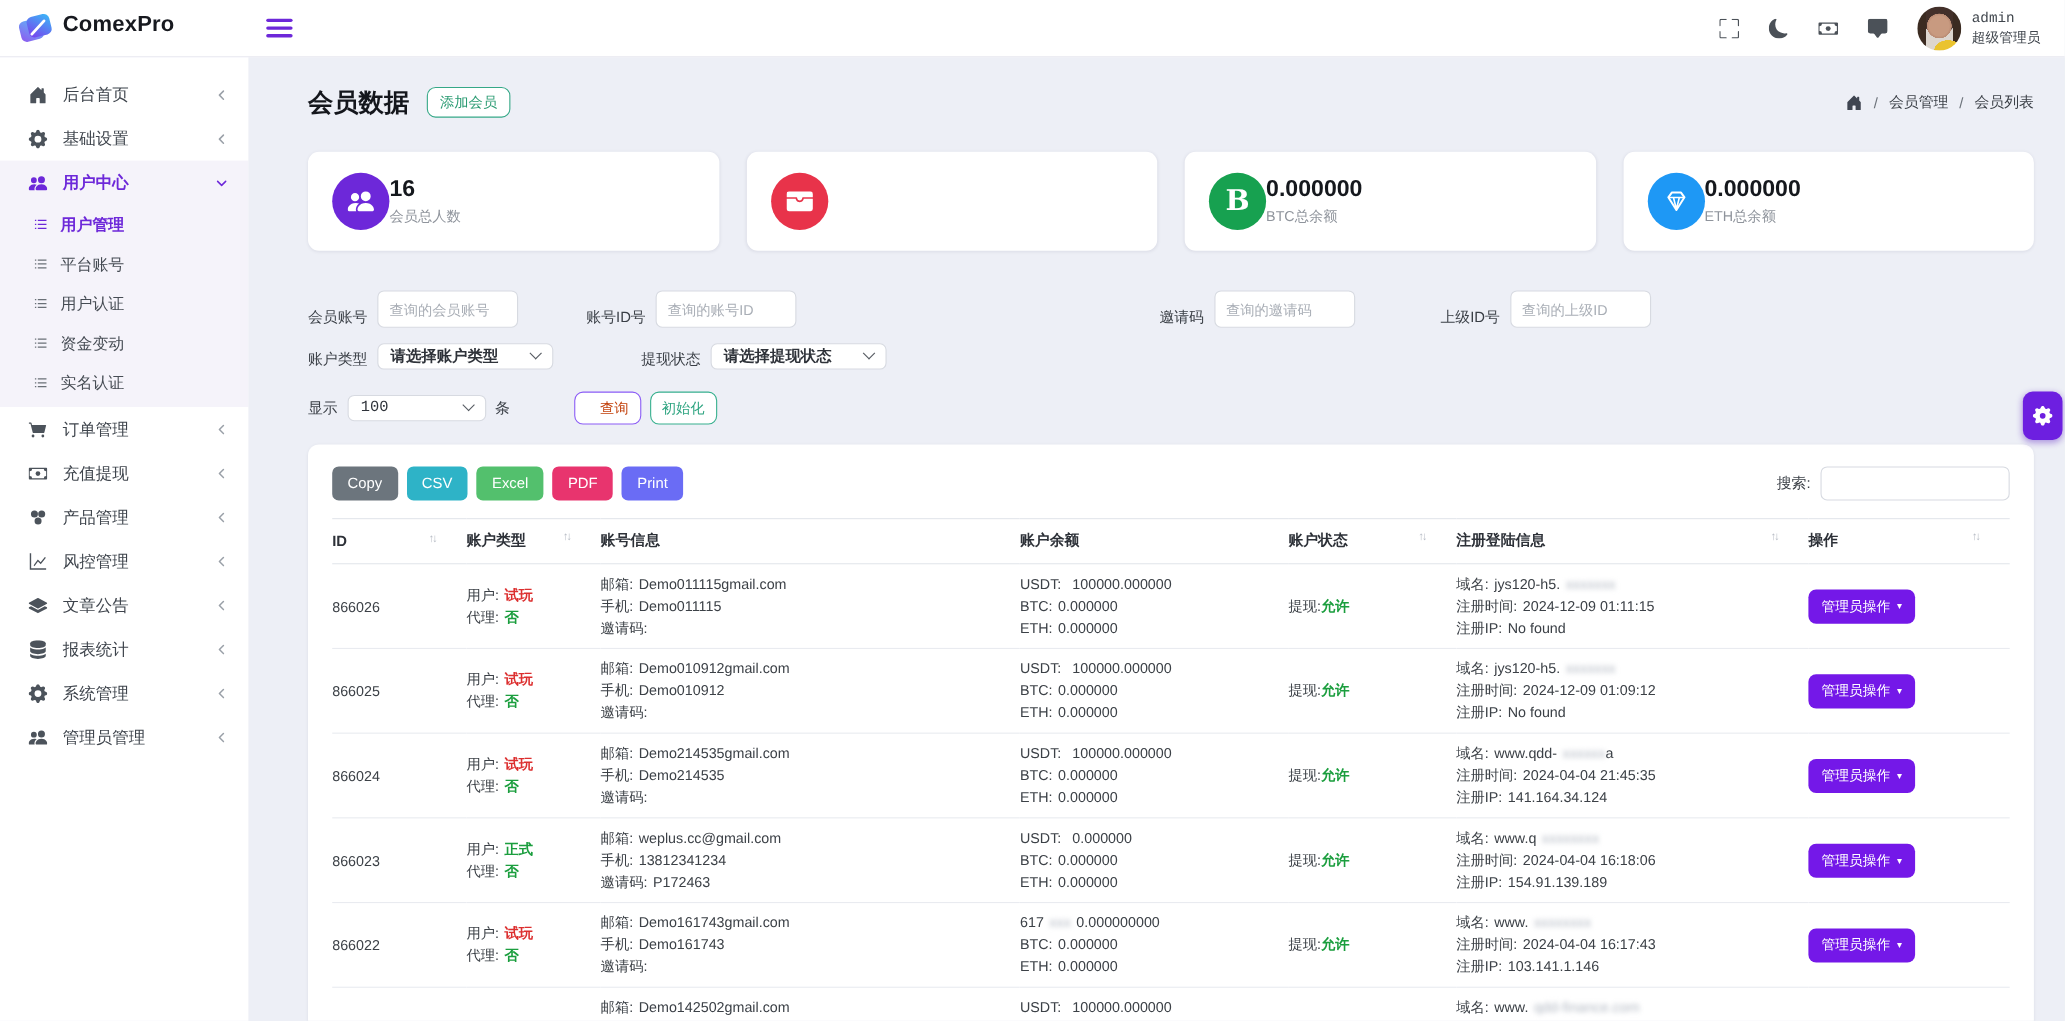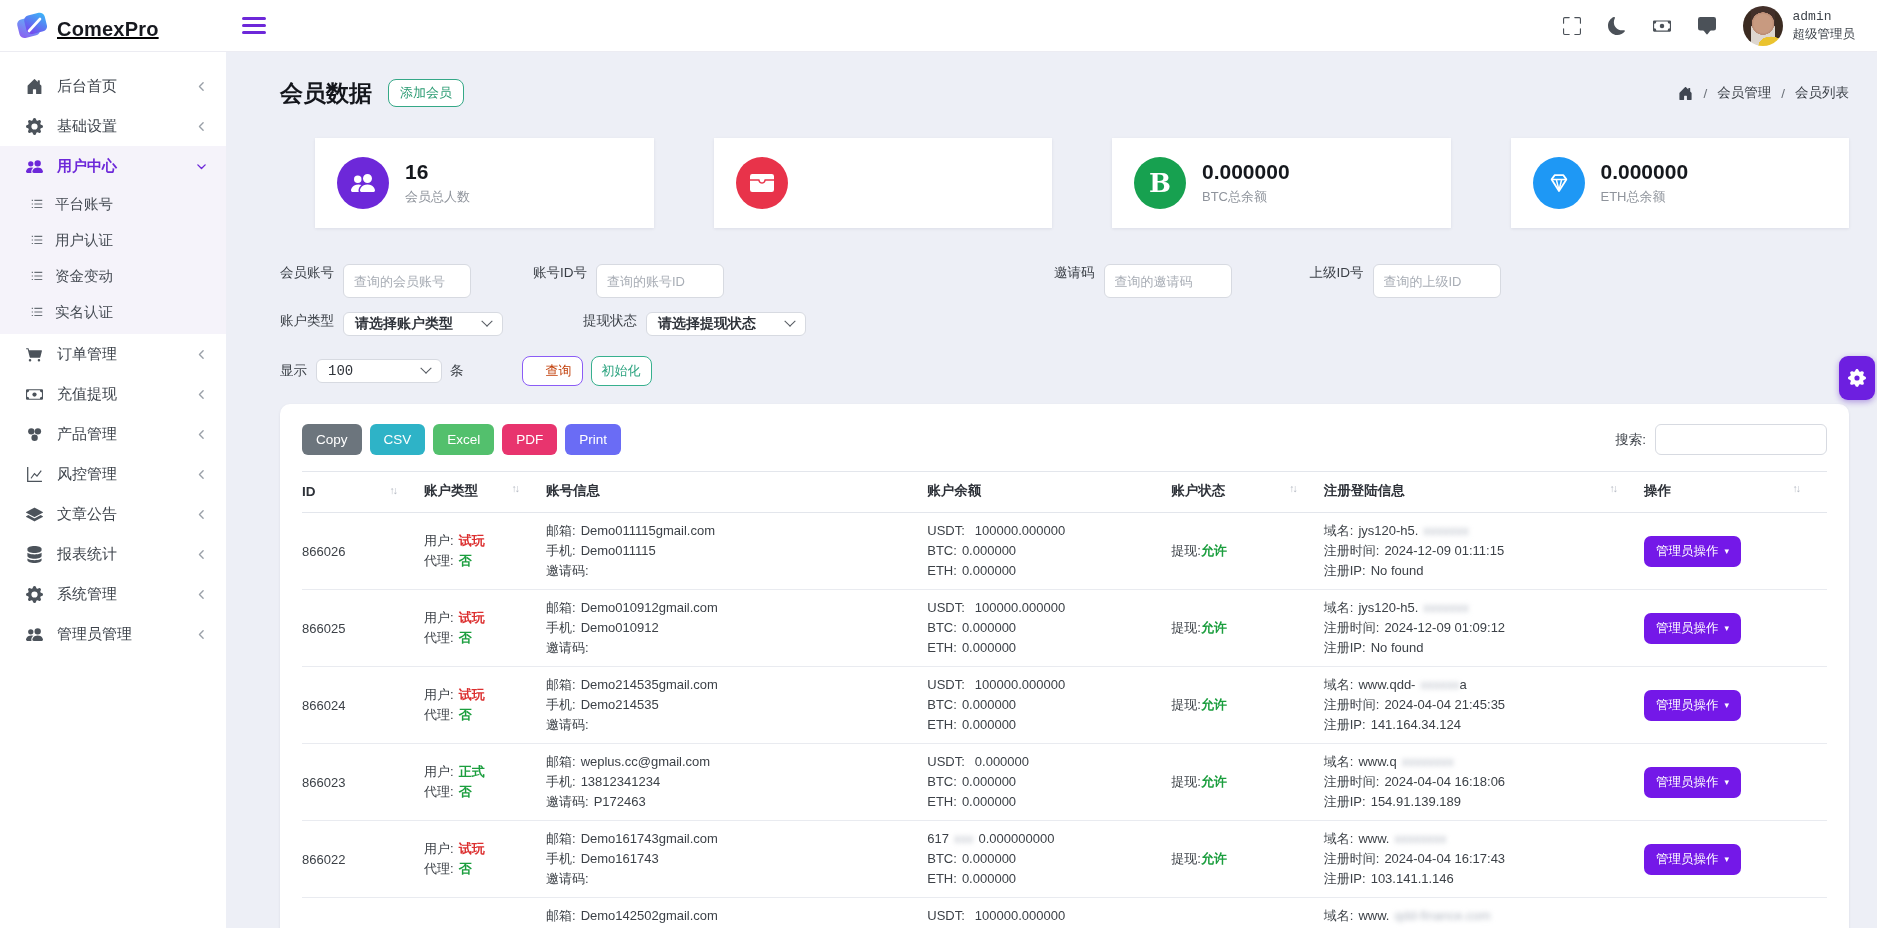--- a/index.html
+++ b/index.html
@@ -1,21 +1,21 @@
 <!DOCTYPE html>
 <html><head>
 <meta charset="utf-8">
 <style>
   * { margin:0; padding:0; box-sizing:border-box; }
   html,body { width:1877px; height:928px; overflow:hidden; background:#edeff6;
     font-family:"Liberation Sans","DejaVu Sans",sans-serif; }
   
   .topbar { position:absolute; top:0; left:0; right:0; height:52px; background:#fff;
     display:flex; align-items:center; border-bottom:1px solid #ececf2; z-index:5; }
-  .logo-area { width:226px; flex:none; display:flex; align-items:flex-end; gap:9px; padding-left:16px;text-decoration:underline; }
+  .logo-area { width:226px; flex:none; display:flex; align-items:flex-start; gap:9px; padding-left:16px; }
   .brand { font-size:20px; font-weight:800; color:#17191f; letter-spacing:.2px; }
   .hamburger { margin-left:16px; width:24px; height:17px; display:flex; flex-direction:column;
     justify-content:space-between; cursor:pointer; }
   .hamburger i { display:block; height:3.2px; border-radius:2px; background:#6d28d9; }
   .topbar-right { margin-left:auto; display:flex; align-items:center; gap:27px; padding-right:22px; }
   .tb-ico { color:#4b5158; display:flex; cursor:pointer; }
   .admin-chip { display:flex; align-items:center; gap:10px;font-family:Liberation Mono, monospace; }
   .avatar { width:40px; height:40px; border-radius:50%; flex:none; cursor:pointer;
     background:
       radial-gradient(ellipse 60% 45% at 70% 100%, #eac32f 0 52%, transparent 53%),
@@ -43,32 +43,32 @@
   
   .title-row { display:flex; align-items:center; height:34px; }
   .page-title { font-size:23px; font-weight:700; color:#14161c; }
   .chip-add { margin-left:16px; height:28px; padding:0 11px; background:#fff; border:1px solid #35a887;
     color:#2a9b72; font-size:13px; border-radius:8px; cursor:pointer; }
   .breadcrumb { margin-left:auto; display:flex; align-items:center; gap:10px; font-size:13.5px; color:#3a3f46; }
   .breadcrumb .home { color:#3f4551; display:flex; cursor:pointer; }
   .crumb-sep { color:#6c727a; }
   
   .stats-row { margin-top:28px; display:grid; grid-template-columns:repeat(4,1fr); gap:25px; }
-  .stat-card { background:#fff; border-radius:0; padding:19px 22px; display:flex; align-items:center;
-    gap:16px; box-shadow:0 1px 3px rgba(25,30,60,.08);margin-left:35px; }
+  .stat-card { background:#fff; border-radius:10px; padding:19px 22px; display:flex; align-items:center;
+    box-shadow:0 1px 3px rgba(25,30,60,.08); }
   .stat-ico { width:52px; height:52px; border-radius:50%; color:#fff; display:flex;
     align-items:center; justify-content:center; flex:none; }
   .btc-b { font-size:26px; font-weight:800; color:#fff; font-family:"DejaVu Serif","Liberation Serif",serif; }
   .stat-txt { display:flex; flex-direction:column; }
   .stat-val { font-size:21px; font-weight:700; color:#15181d; }
   .stat-lab { font-size:13px; color:#8f949c; margin-top:4px; }
   
   .filters { margin-top:36px; }
   .f-row { display:flex; align-items:center; margin-bottom:14px; }
-  .f-group { display:flex; align-items:flex-start; gap:9px; }
+  .f-group { display:flex; align-items:flex-end; gap:9px; }
   .f-label { font-size:13.5px; color:#3a3f46; white-space:nowrap; }
   .f-input { width:128px; height:34px; border:1px solid #d7dae1; border-radius:6px; background:#fff;
     padding:0 10px; font-size:13px; color:#333; outline:none; font-family:inherit; }
   .f-input::placeholder { color:#a9aeb6; }
   .f-select { height:24px; border:1px solid #d7dae1; border-radius:6px; background:#fff;
     display:flex; align-items:center; padding:0 11px; font-size:14px; font-weight:700;
     color:#2f333a; cursor:pointer; }
   .f-select .chev { margin-left:auto; width:8px; height:8px; border-right:1.6px solid #555a61;
     border-bottom:1.6px solid #555a61; transform:rotate(45deg) translate(-2px,-2px); }
   .w-select { width:160px; }
@@ -204,20 +204,28 @@
                 <path d="M7 14s-1 0-1-1 1-4 5-4 5 3 5 4-1 1-1 1H7Zm4-6a3 3 0 1 0 0-6 3 3 0 0 0 0 6Zm-5.784 6A2.24 2.24 0 0 1 5 13c0-1.355.68-2.75 1.936-3.72A6.3 6.3 0 0 0 5 9c-4 0-5 3-5 4s1 1 1 1h4.216ZM4.5 8a2.5 2.5 0 1 0 0-5 2.5 2.5 0 0 0 0 5Z"></path>
               </svg>
             </span>
             <span class="nav-label">用户中心</span>
             <span class="nav-chev">
               <svg width="13" height="13" viewBox="0 0 16 16">
                 <path fill="none" stroke="currentColor" stroke-width="1.7" stroke-linecap="round" stroke-linejoin="round" d="M3.5 6 8 10.5 12.5 6"></path>
               </svg>
             </span>
           </div>
+          <div class="nav-sub active">
+            <span class="nav-ico">
+              <svg width="14" height="14" viewBox="0 0 16 16" fill="currentColor">
+                <path d="M2 3.2h1.4v1.3H2zM5 3.2h9v1.3H5zM2 7.3h1.4v1.3H2zM5 7.3h9v1.3H5zM2 11.4h1.4v1.3H2zM5 11.4h9v1.3H5z"></path>
+              </svg>
+            </span>
+            <span>用户管理</span>
+          </div>
           <div class="nav-sub">
             <span class="nav-ico">
               <svg width="14" height="14" viewBox="0 0 16 16" fill="currentColor">
                 <path d="M2 3.2h1.4v1.3H2zM5 3.2h9v1.3H5zM2 7.3h1.4v1.3H2zM5 7.3h9v1.3H5zM2 11.4h1.4v1.3H2zM5 11.4h9v1.3H5z"></path>
               </svg>
             </span>
             <span>平台账号</span>
           </div>
           <div class="nav-sub">
             <span class="nav-ico">

